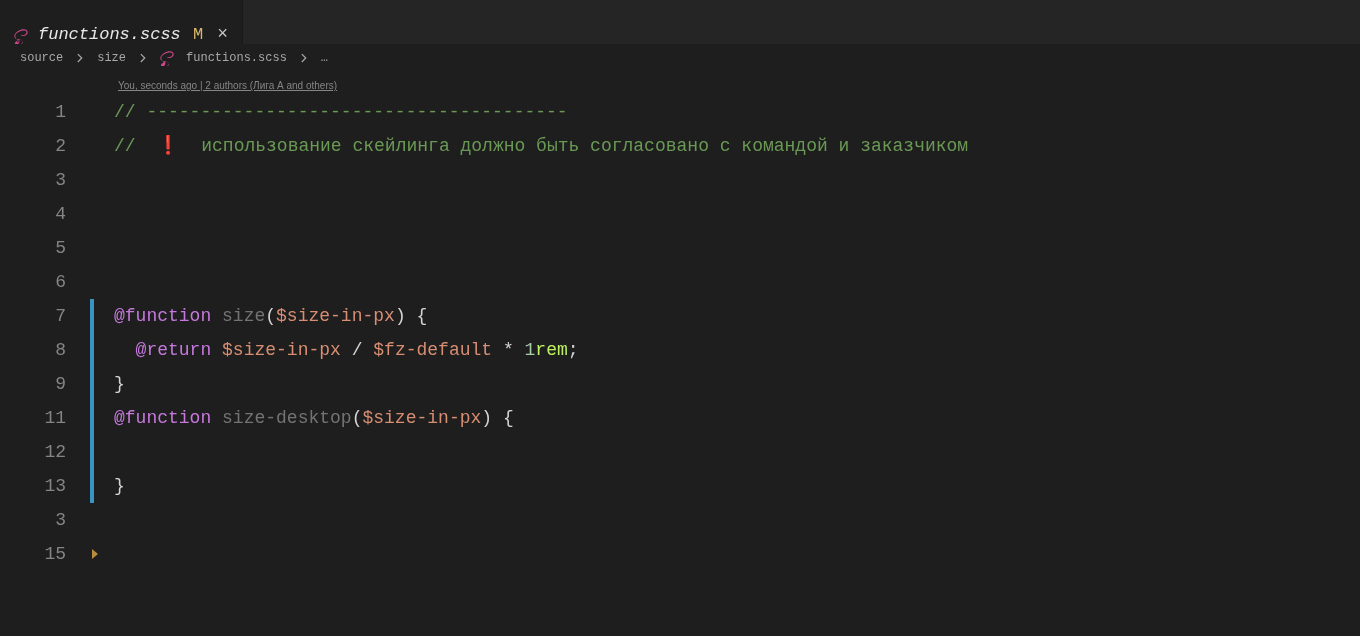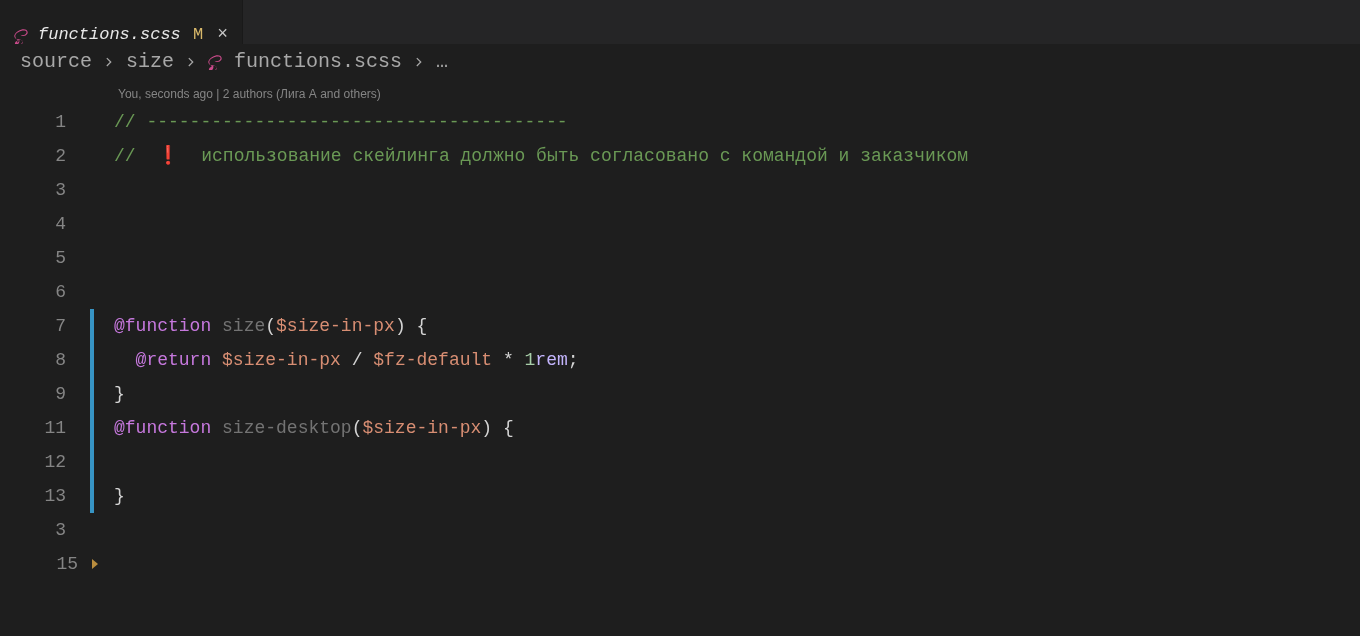--- a/index.html
+++ b/index.html
@@ -46,44 +46,45 @@
       color: #c5c5c5;
       margin-left: 6px;
       font-size: 18px;
       display:flex;
       align-items:center;
     }
     .breadcrumbs {
       display: flex;
       align-items: center;
       padding: 6px 20px 8px 20px;
-      font-size: 20px;
+      font-size: 12px;
       color: #a8a8a8;
       gap: 4px;
     }
     .crumb { cursor: pointer; }
     .crumb-sep { margin: 0 6px; color: #a8a8a8; display:flex; align-items:center;}
     .crumb-icon {
       color: #cb4b8b;
       display: flex;
       align-items: center;
       margin-right: 6px;
     }
     .crumb-ellipsis { cursor: pointer; }
     .editor {
       display: flex;
       flex-direction: column;
     }
     .codelens {
       color: #858585;
-      font-size: 12px;
+      font-size: 10px;
       padding-left: 118px;
       padding-top: 6px;
       padding-bottom: 4px;
       font-family: 'Segoe UI', Arial, sans-serif;
+      text-decoration: underline;
     }
     .code-line {
       display: flex;
       align-items: stretch;
       height: 34px;
       line-height: 34px;
     }
     .gutter {
       width: 90px;
       text-align: right;
@@ -102,25 +103,25 @@
     .code-content {
       padding-left: 20px;
       white-space: pre;
     }
     .tok-comment { color: #6a9955; }
     .tok-exclaim { color: #e74a4a; }
     .tok-keyword { color: #c678dd; }
     .tok-fn-name { color: #737373; }
     .tok-var { color: #d88e73; }
     .tok-punct { color: #d4d4d4; }
-    .tok-unit { color: #c4b5fd; }
+    .tok-unit { color: #bef264; }
     .tok-number { color: #a7cea8; }
     .tok-op { color: #d4d4d4; }
     .sass-icon svg { width:16px; height:16px; }
-    .linewrap{position:relative;padding-left:12px;}
+    .linewrap{position:relative;}
     .warn-tri{
       position:absolute;
       left:92px;
       top:50%;
       transform:translateY(-50%);
       width:0;height:0;
       border-left:6px solid #b98d3e;
       border-top:5px solid transparent;
       border-bottom:5px solid transparent;
     }

